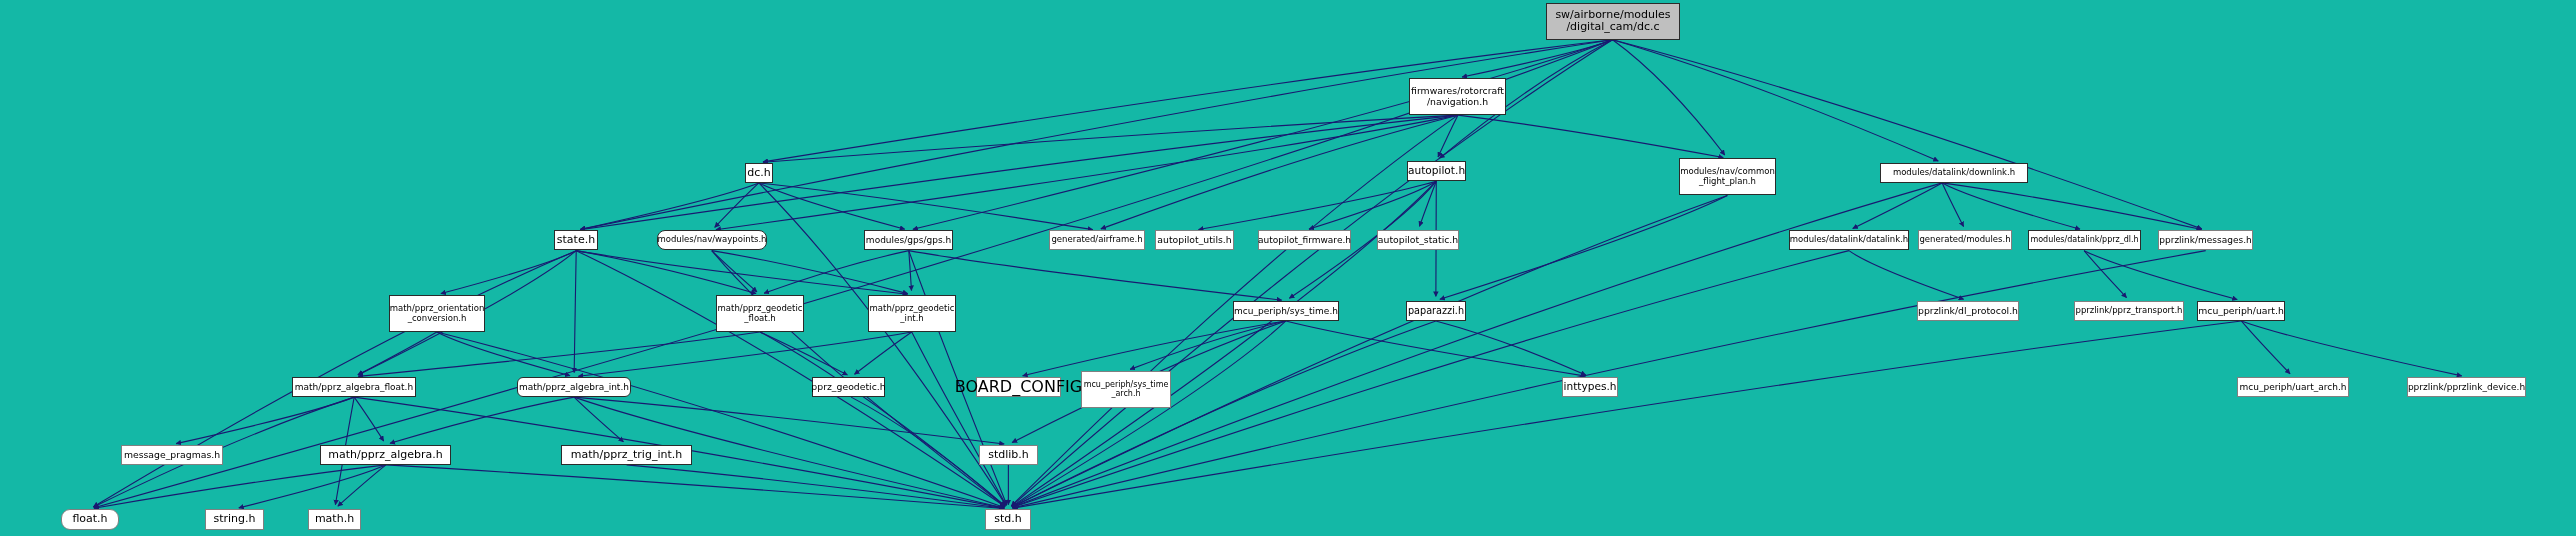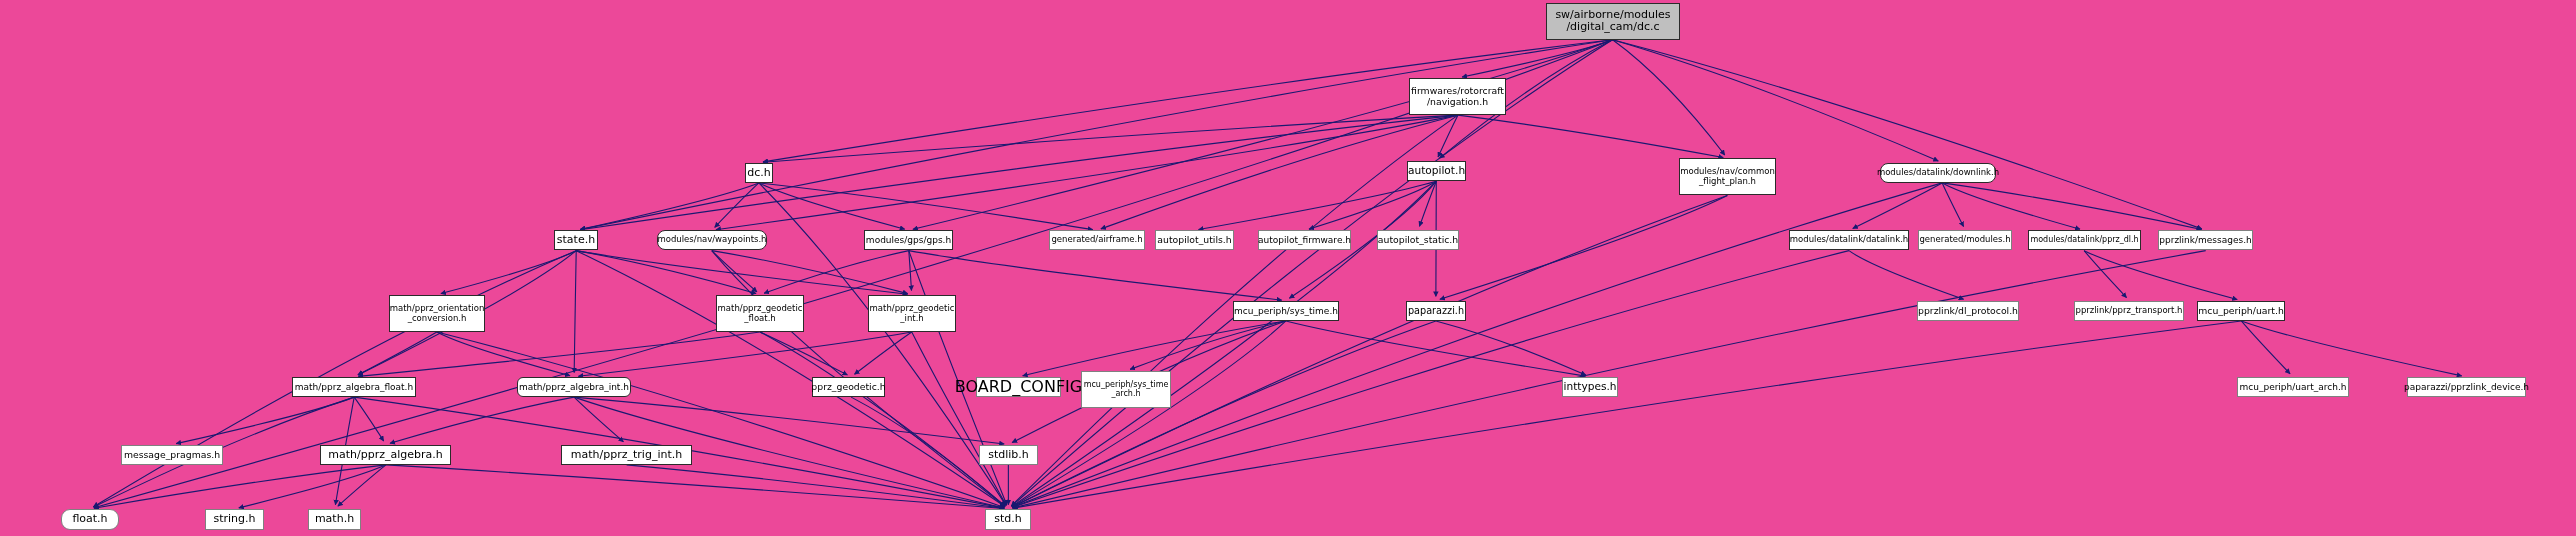--- a/index.html
+++ b/index.html
@@ -1,17 +1,17 @@
 <!DOCTYPE html>
 <html style="font-size:13.6px"><head>
 <meta charset="utf-8">
 <style>
   html,body{margin:0;padding:0;background:#ffffff;}
   body{font-family:"DejaVu Sans","Liberation Sans",sans-serif;}
-  #graph{position:relative;width:2576px;height:536px;overflow:hidden;background:#ec4899;}
+  #graph{position:relative;width:2576px;height:536px;overflow:hidden;background:#14b8a6;}
   #edges{position:absolute;left:0;top:0;width:2576px;height:536px;}
   .node{position:absolute;box-sizing:border-box;display:flex;align-items:center;
         justify-content:center;text-align:center;line-height:1.12;
         background:#ffffff;border:0.8px solid #808080;color:#000000;
         font-size:11px;white-space:pre-line;padding:0.8px 3.4px;z-index:5;}
   .node.doc{border:1.4px solid #2b2b2b;}
   .node.root{background:#bfbfbf;border:1.4px solid #2b2b2b;}
   .node span{display:block;}
 </style>
 </head>
@@ -118,21 +118,21 @@
   </svg>
   <div id="nodes">
       <div class="node root" style="left: 1546px; top: 2.5px; width: 134px; height: 37px;"><span>sw/airborne/modules
 /digital_cam/dc.c</span></div>
       <div class="node doc" style="left: 1409px; top: 78px; width: 97px; height: 37px; font-size: 9.3px;"><span>firmwares/rotorcraft
 /navigation.h</span></div>
       <div class="node doc" style="left: 745px; top: 163px; width: 28px; height: 20.3px;"><span>dc.h</span></div>
       <div class="node doc" style="left: 1407px; top: 161px; width: 59px; height: 20.3px; font-size: 10.6px;"><span>autopilot.h</span></div>
       <div class="node doc" style="left: 1679px; top: 158px; width: 97px; height: 37px; font-size: 8.5px;"><span>modules/nav/common
 _flight_plan.h</span></div>
-      <div class="node doc" style="left: 1880px; top: 163px; width: 116px; height: 20.3px; font-size: 8.5px; border-radius: 8px;"><span>modules/datalink/downlink.h</span></div>
+      <div class="node doc" style="left: 1880px; top: 163px; width: 148px; height: 20.3px; font-size: 8.5px;"><span>modules/datalink/downlink.h</span></div>
       <div class="node doc" style="left: 554px; top: 230px; width: 44px; height: 20.3px;"><span>state.h</span></div>
       <div class="node doc" style="left: 657px; top: 230px; width: 110px; height: 20.3px; font-size: 8.5px; border-radius: 8px;"><span>modules/nav/waypoints.h</span></div>
       <div class="node doc" style="left: 864px; top: 230px; width: 89px; height: 20.3px; font-size: 9px;"><span>modules/gps/gps.h</span></div>
       <div class="node " style="left: 1049px; top: 230px; width: 96px; height: 20.3px; font-size: 8.5px;"><span>generated/airframe.h</span></div>
       <div class="node " style="left: 1155px; top: 230px; width: 79px; height: 20.3px; font-size: 9.3px;"><span>autopilot_utils.h</span></div>
       <div class="node " style="left: 1258px; top: 230px; width: 93px; height: 20.3px; font-size: 9px;"><span>autopilot_firmware.h</span></div>
       <div class="node " style="left: 1377px; top: 230px; width: 82px; height: 20.3px; font-size: 9.3px;"><span>autopilot_static.h</span></div>
       <div class="node doc" style="left: 1789px; top: 230px; width: 120px; height: 20.3px; font-size: 8.5px;"><span>modules/datalink/datalink.h</span></div>
       <div class="node " style="left: 1918px; top: 230px; width: 94px; height: 20.3px; font-size: 8.5px;"><span>generated/modules.h</span></div>
       <div class="node doc" style="left: 2028px; top: 230px; width: 113px; height: 20.3px; font-size: 8px;"><span>modules/datalink/pprz_dl.h</span></div>
@@ -149,21 +149,21 @@
       <div class="node " style="left: 2074px; top: 301px; width: 110px; height: 20.3px; font-size: 8.5px;"><span>pprzlink/pprz_transport.h</span></div>
       <div class="node doc" style="left: 2197px; top: 301px; width: 88px; height: 20.3px; font-size: 9.3px;"><span>mcu_periph/uart.h</span></div>
       <div class="node doc" style="left: 292px; top: 377px; width: 124px; height: 20.3px; font-size: 9px;"><span>math/pprz_algebra_float.h</span></div>
       <div class="node doc" style="left: 517px; top: 377px; width: 114px; height: 20.3px; font-size: 9px; border-radius: 6px;"><span>math/pprz_algebra_int.h</span></div>
       <div class="node doc" style="left: 812px; top: 377px; width: 73px; height: 20.3px; font-size: 9.3px;"><span>pprz_geodetic.h</span></div>
       <div class="node " style="left: 976px; top: 377px; width: 85px; height: 20.3px; font-size: 16px;"><span>BOARD_CONFIG</span></div>
       <div class="node " style="left: 1081px; top: 371px; width: 90px; height: 37px; font-size: 8px;"><span>mcu_periph/sys_time
 _arch.h</span></div>
       <div class="node " style="left: 1562px; top: 377px; width: 56px; height: 20.3px; font-size: 10.6px;"><span>inttypes.h</span></div>
       <div class="node " style="left: 2237px; top: 377px; width: 112px; height: 20.3px; font-size: 9px;"><span>mcu_periph/uart_arch.h</span></div>
-      <div class="node " style="left: 2407px; top: 377px; width: 119px; height: 20.3px; font-size: 9px;"><span>paparazzi/pprzlink_device.h</span></div>
+      <div class="node " style="left: 2407px; top: 377px; width: 119px; height: 20.3px; font-size: 9px;"><span>pprzlink/pprzlink_device.h</span></div>
       <div class="node " style="left: 121px; top: 445px; width: 102px; height: 20.3px; font-size: 9.3px;"><span>message_pragmas.h</span></div>
       <div class="node doc" style="left: 320px; top: 445px; width: 131px; height: 20.3px;"><span>math/pprz_algebra.h</span></div>
       <div class="node doc" style="left: 561px; top: 445px; width: 131px; height: 20.3px;"><span>math/pprz_trig_int.h</span></div>
       <div class="node " style="left: 979px; top: 445px; width: 59px; height: 20.3px;"><span>stdlib.h</span></div>
       <div class="node " style="left: 61px; top: 509px; width: 58px; height: 21px; border-radius: 9px;"><span>float.h</span></div>
       <div class="node " style="left: 205px; top: 509px; width: 59px; height: 21px;"><span>string.h</span></div>
       <div class="node " style="left: 308px; top: 509px; width: 53px; height: 21px;"><span>math.h</span></div>
       <div class="node " style="left: 985px; top: 509px; width: 46px; height: 21px;"><span>std.h</span></div>
     </div>
 </div>

